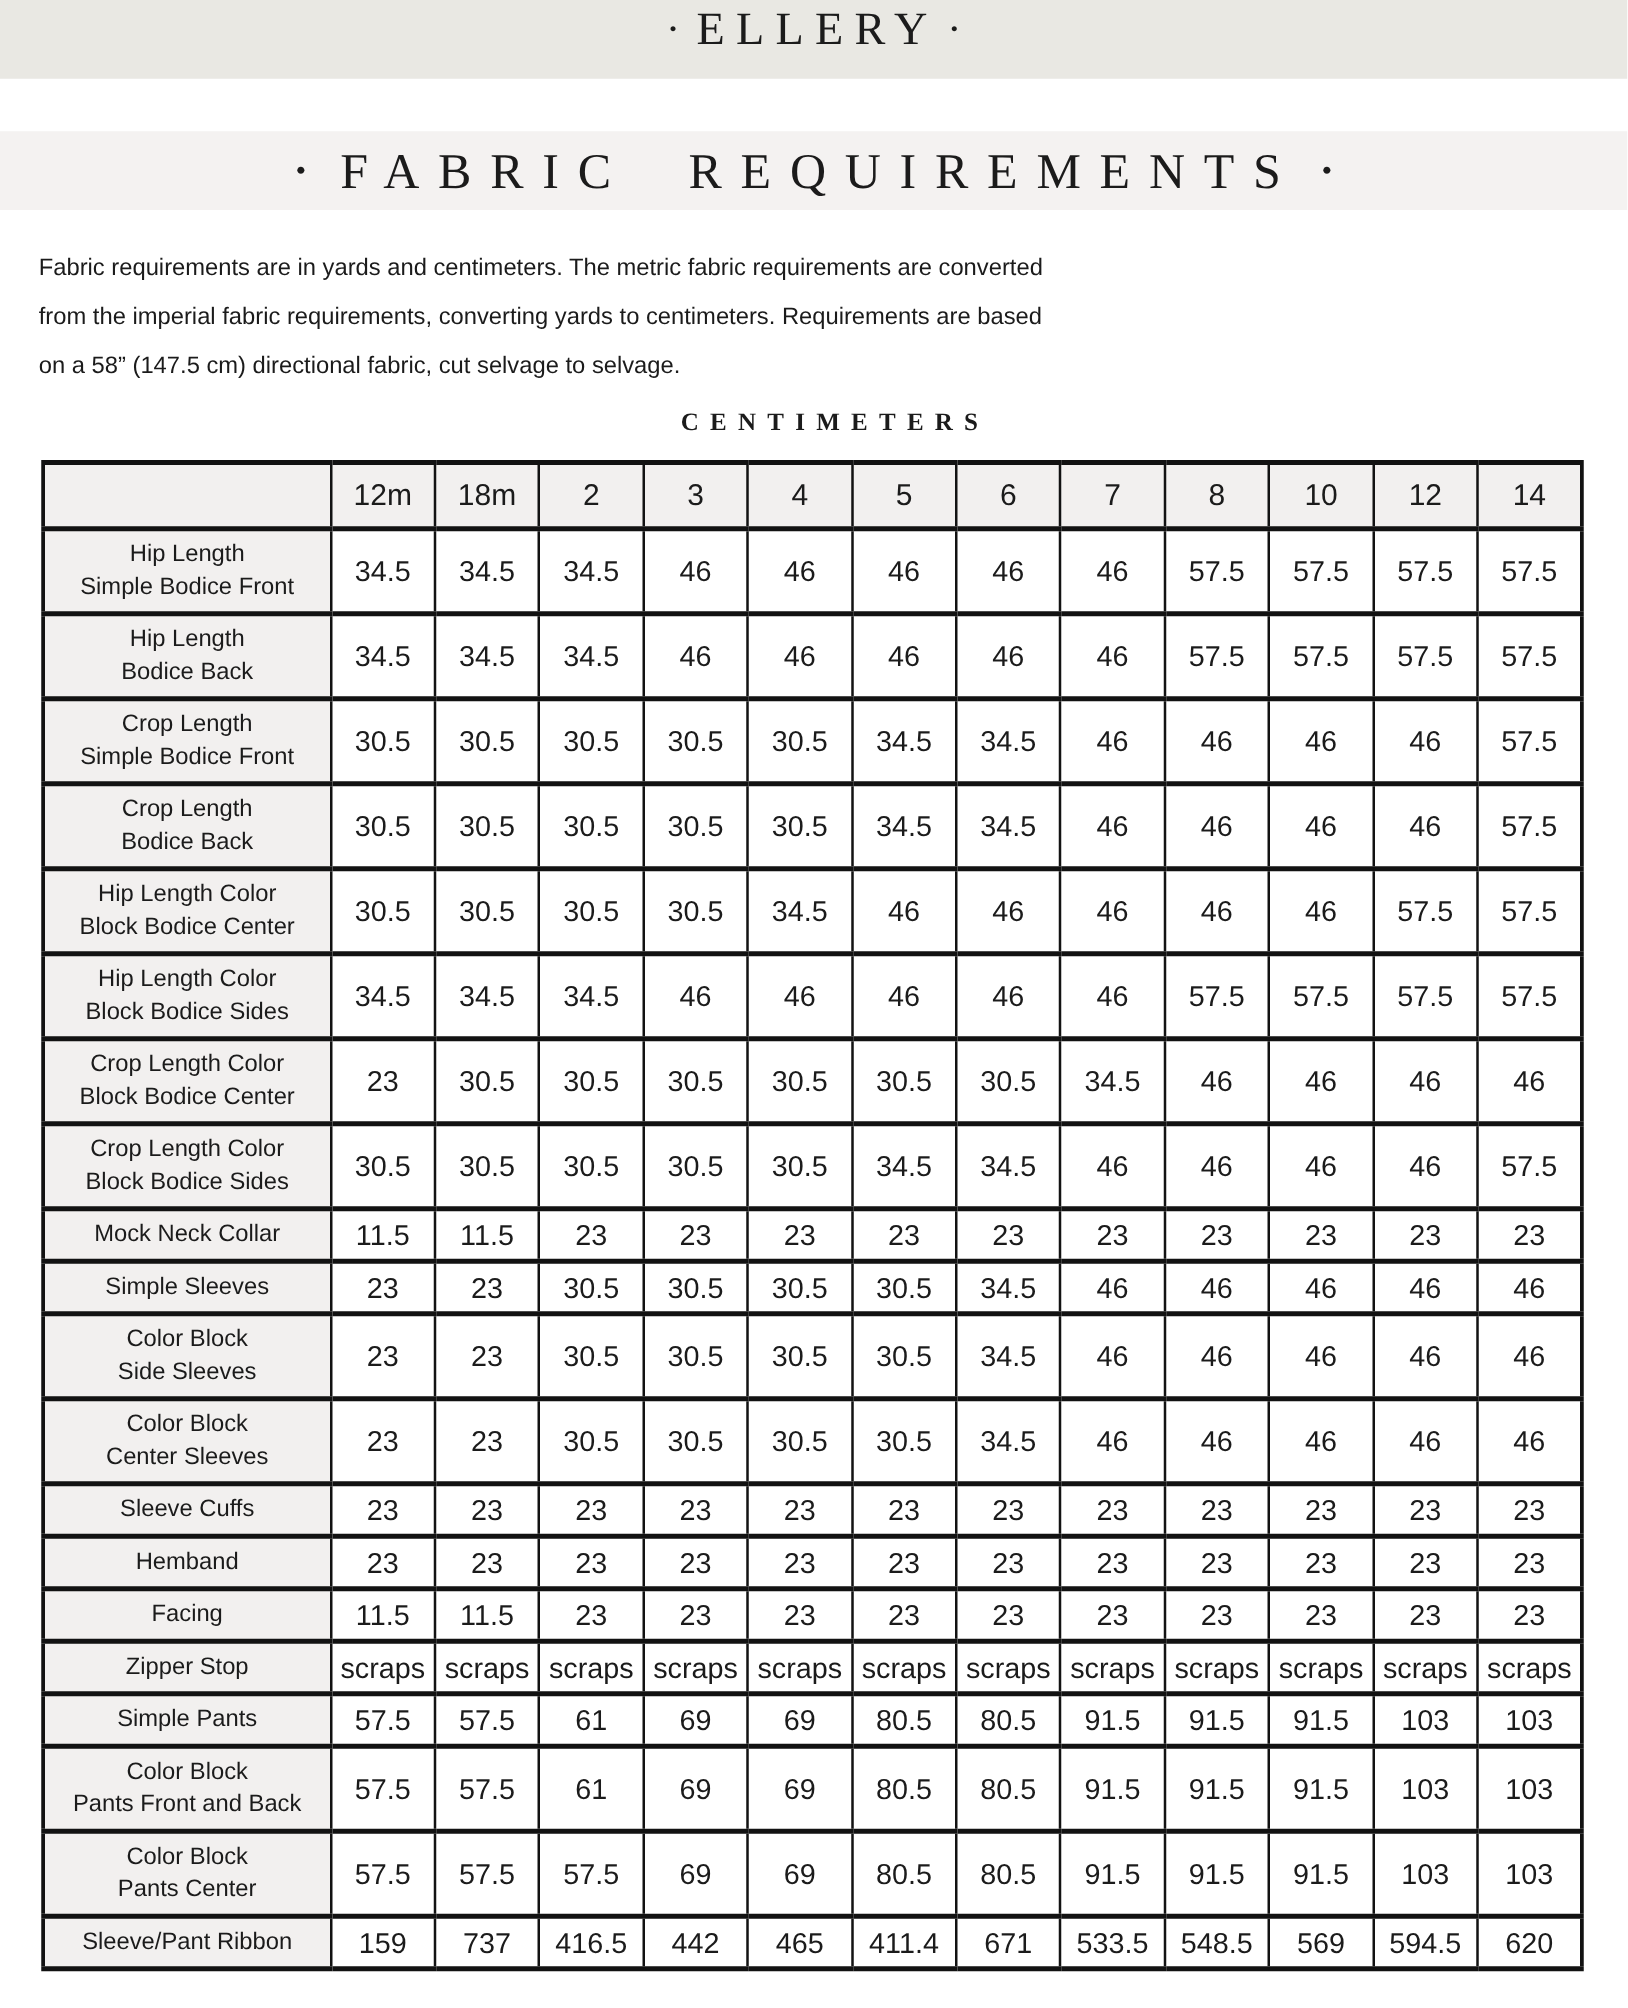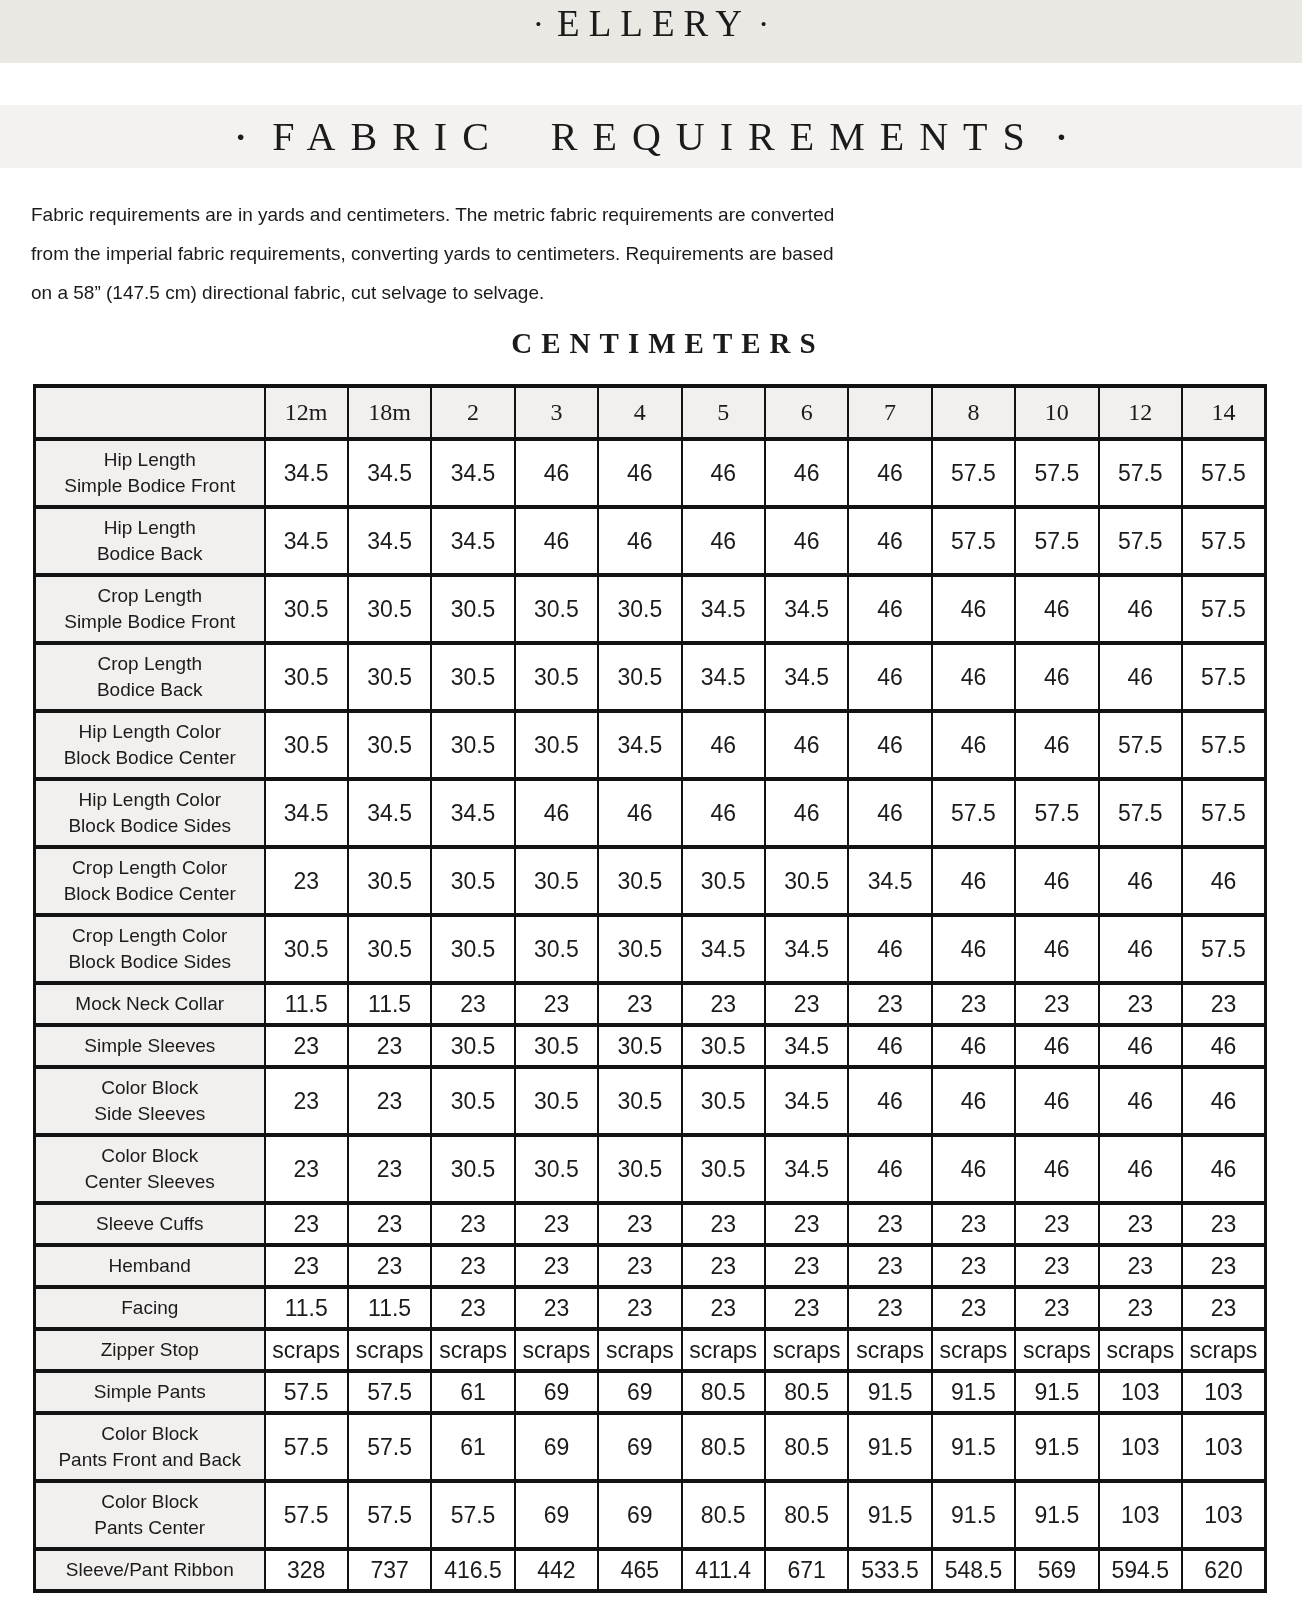--- a/index.html
+++ b/index.html
@@ -56,21 +56,21 @@
     margin: 27px 58px 0 31px;
     font-size: 19px;
     line-height: 39px;
     white-space: pre-line;
   }
   .units-heading {
     margin-top: 15px;
     text-align: center;
     font-family: "Liberation Serif", serif;
     font-weight: bold;
-    font-size: 29px;
+    font-size: 20px;
     letter-spacing: 9px;
     margin-left: 34px;
   }
   table.fabric-table {
     border-collapse: collapse;
     table-layout: fixed;
     width: 1234px;
     margin: 18px 0 0 33px;
     border: 3px solid var(--border);
   }
@@ -82,21 +82,20 @@
     text-align: center;
     vertical-align: middle;
     font-weight: normal;
     color: var(--text);
   }
   .fabric-table thead th {
     background: var(--cell-head-bg);
     height: 53px;
     font-size: 24px;
     padding: 0;
-    font-family: Liberation Serif, serif;
   }
   .fabric-table tbody th.row-label {
     background: var(--cell-head-bg);
     font-size: 19px;
     line-height: 26px;
     padding: 6px 3px;
     white-space: pre-line;
   }
   .fabric-table tbody td {
     background: #ffffff;
@@ -440,21 +439,21 @@
         <td>80.5</td>
         <td>80.5</td>
         <td>91.5</td>
         <td>91.5</td>
         <td>91.5</td>
         <td>103</td>
         <td>103</td>
       </tr>
       <tr>
         <th class="row-label">Sleeve/Pant Ribbon</th>
-        <td>328</td>
+        <td>159</td>
         <td>737</td>
         <td>416.5</td>
         <td>442</td>
         <td>465</td>
         <td>411.4</td>
         <td>671</td>
         <td>533.5</td>
         <td>548.5</td>
         <td>569</td>
         <td>594.5</td>

